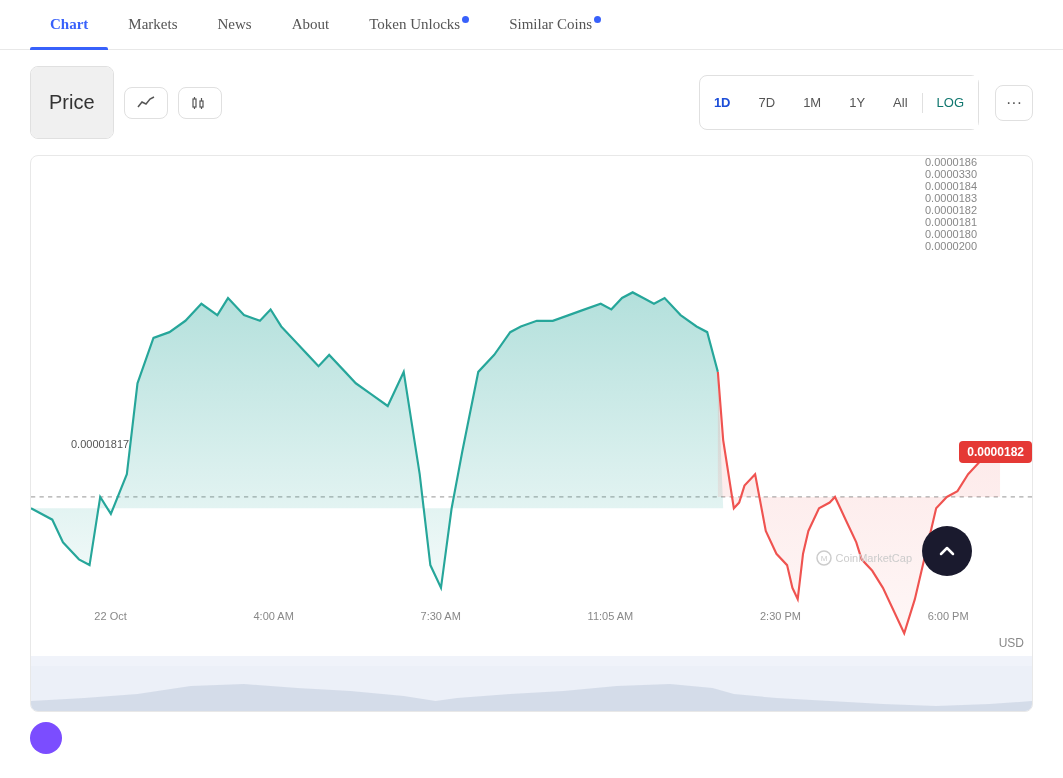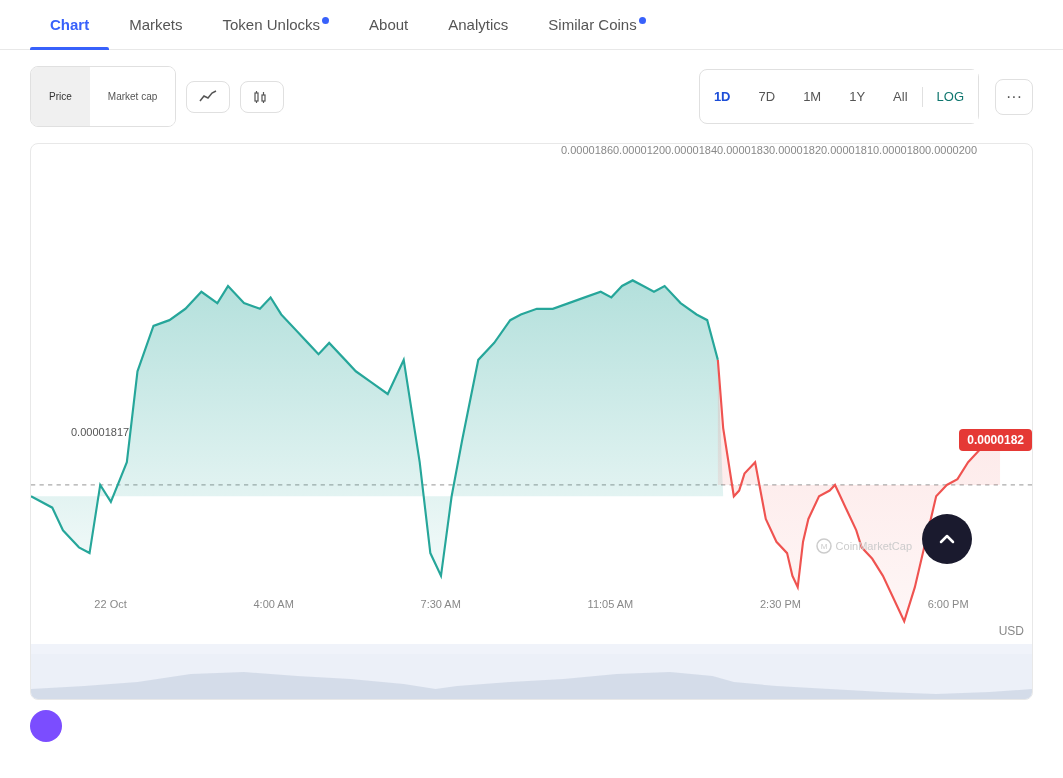--- a/index.html
+++ b/index.html
@@ -13,20 +13,21 @@
       gap: 0;
     }
     .nav-tab {
       padding: 16px 20px;
       cursor: pointer;
       font-size: 15px;
       color: #555;
       position: relative;
       white-space: nowrap;
       text-decoration: none;
+      font-family: Liberation Serif, serif;
     }
     .nav-tab.active {
       color: #3861fb;
       font-weight: 600;
     }
     .nav-tab.active::after {
       content: '';
       position: absolute;
       bottom: -1px;
       left: 0;
@@ -54,21 +55,21 @@
       gap: 10px;
     }
     .toggle-group {
       display: flex;
       border: 1px solid #e0e0e0;
       border-radius: 8px;
       overflow: hidden;
     }
     .toggle-btn {
       padding: 24px 18px;
-      font-size: 10px;
+      font-size: 20px;
       cursor: pointer;
       background: #fff;
       border: none;
       color: #555;
     }
     .toggle-btn.active {
       background: #f0f0f0;
       color: #333;
       font-weight: 500;
     }
@@ -149,21 +150,21 @@
       height: 100%;
     }
 
     
     .y-axis-labels {
       position: absolute;
       right: 8px;
       top: 0;
       bottom: 30px;
       display: flex;
-      flex-direction: row;
+      flex-direction: column;
       justify-content: flex-start;
       pointer-events: none;
     }
     .y-label {
       font-size: 11px;
       color: #888;
     }
 
     
     .price-badge {
@@ -254,30 +255,29 @@
       background: #7b4dff;
       border-radius: 50%;
     }
   </style>
 </head>
 <body>
 
 <nav class="nav-tabs">
   <a class="nav-tab active">Chart</a>
   <a class="nav-tab">Markets</a>
+  <a class="nav-tab">News</a>
+  <a class="nav-tab">About</a>
   <a class="nav-tab">Token Unlocks<span class="dot"></span></a>
-  <a class="nav-tab">About</a>
-  <a class="nav-tab">Analytics</a>
   <a class="nav-tab">Similar Coins<span class="dot"></span></a>
 </nav>
 
 <div class="toolbar">
   <div class="toggle-group">
     <button class="toggle-btn active">Price</button>
-    <button class="toggle-btn">Market cap</button>
   </div>
   <button class="icon-btn">
     <svg width="18" height="14" viewBox="0 0 18 14" fill="none">
       <polyline points="1,11 5,6 9,8 13,3 17,1" stroke="#555" stroke-width="1.5" fill="none"></polyline>
     </svg>
   </button>
   <button class="icon-btn">
     <svg width="18" height="14" viewBox="0 0 18 14" fill="none">
       <rect x="2" y="3" width="3" height="8" stroke="#555" stroke-width="1.2" fill="none"></rect>
       <line x1="3.5" y1="1" x2="3.5" y2="3" stroke="#555" stroke-width="1.2"></line>
@@ -356,21 +356,21 @@
         L 670,290 L 680,280 L 690,330 L 700,350 L 710,360 L 715,380 L 720,390
         L 725,350 L 730,330 L 740,310 L 750,305 L 755,300 L 760,310
         L 765,320 L 770,330 L 775,340 L 780,355 L 790,365 L 800,380 L 810,400 L 820,420
         L 830,390 L 840,350 L 850,310 L 860,300 L 870,295 L 880,280 L 890,270 L 900,260 L 910,265
       " fill="none" stroke="#ef5350" stroke-width="2"></path>
     </svg>
 
     
     <div class="y-axis-labels" style="right:55px;">
       <span class="y-label">0.0000186</span>
-      <span class="y-label">0.0000120</span>
+      <span class="y-label">0.0000330</span>
       <span class="y-label">0.0000184</span>
       <span class="y-label">0.0000183</span>
       <span class="y-label">0.0000182</span>
       <span class="y-label">0.0000181</span>
       <span class="y-label">0.0000180</span>
       <span class="y-label">0.0000200</span>
     </div>
 
     
     <div class="price-badge" style="top: 285px; right: 0px;">0.0000182</div>

